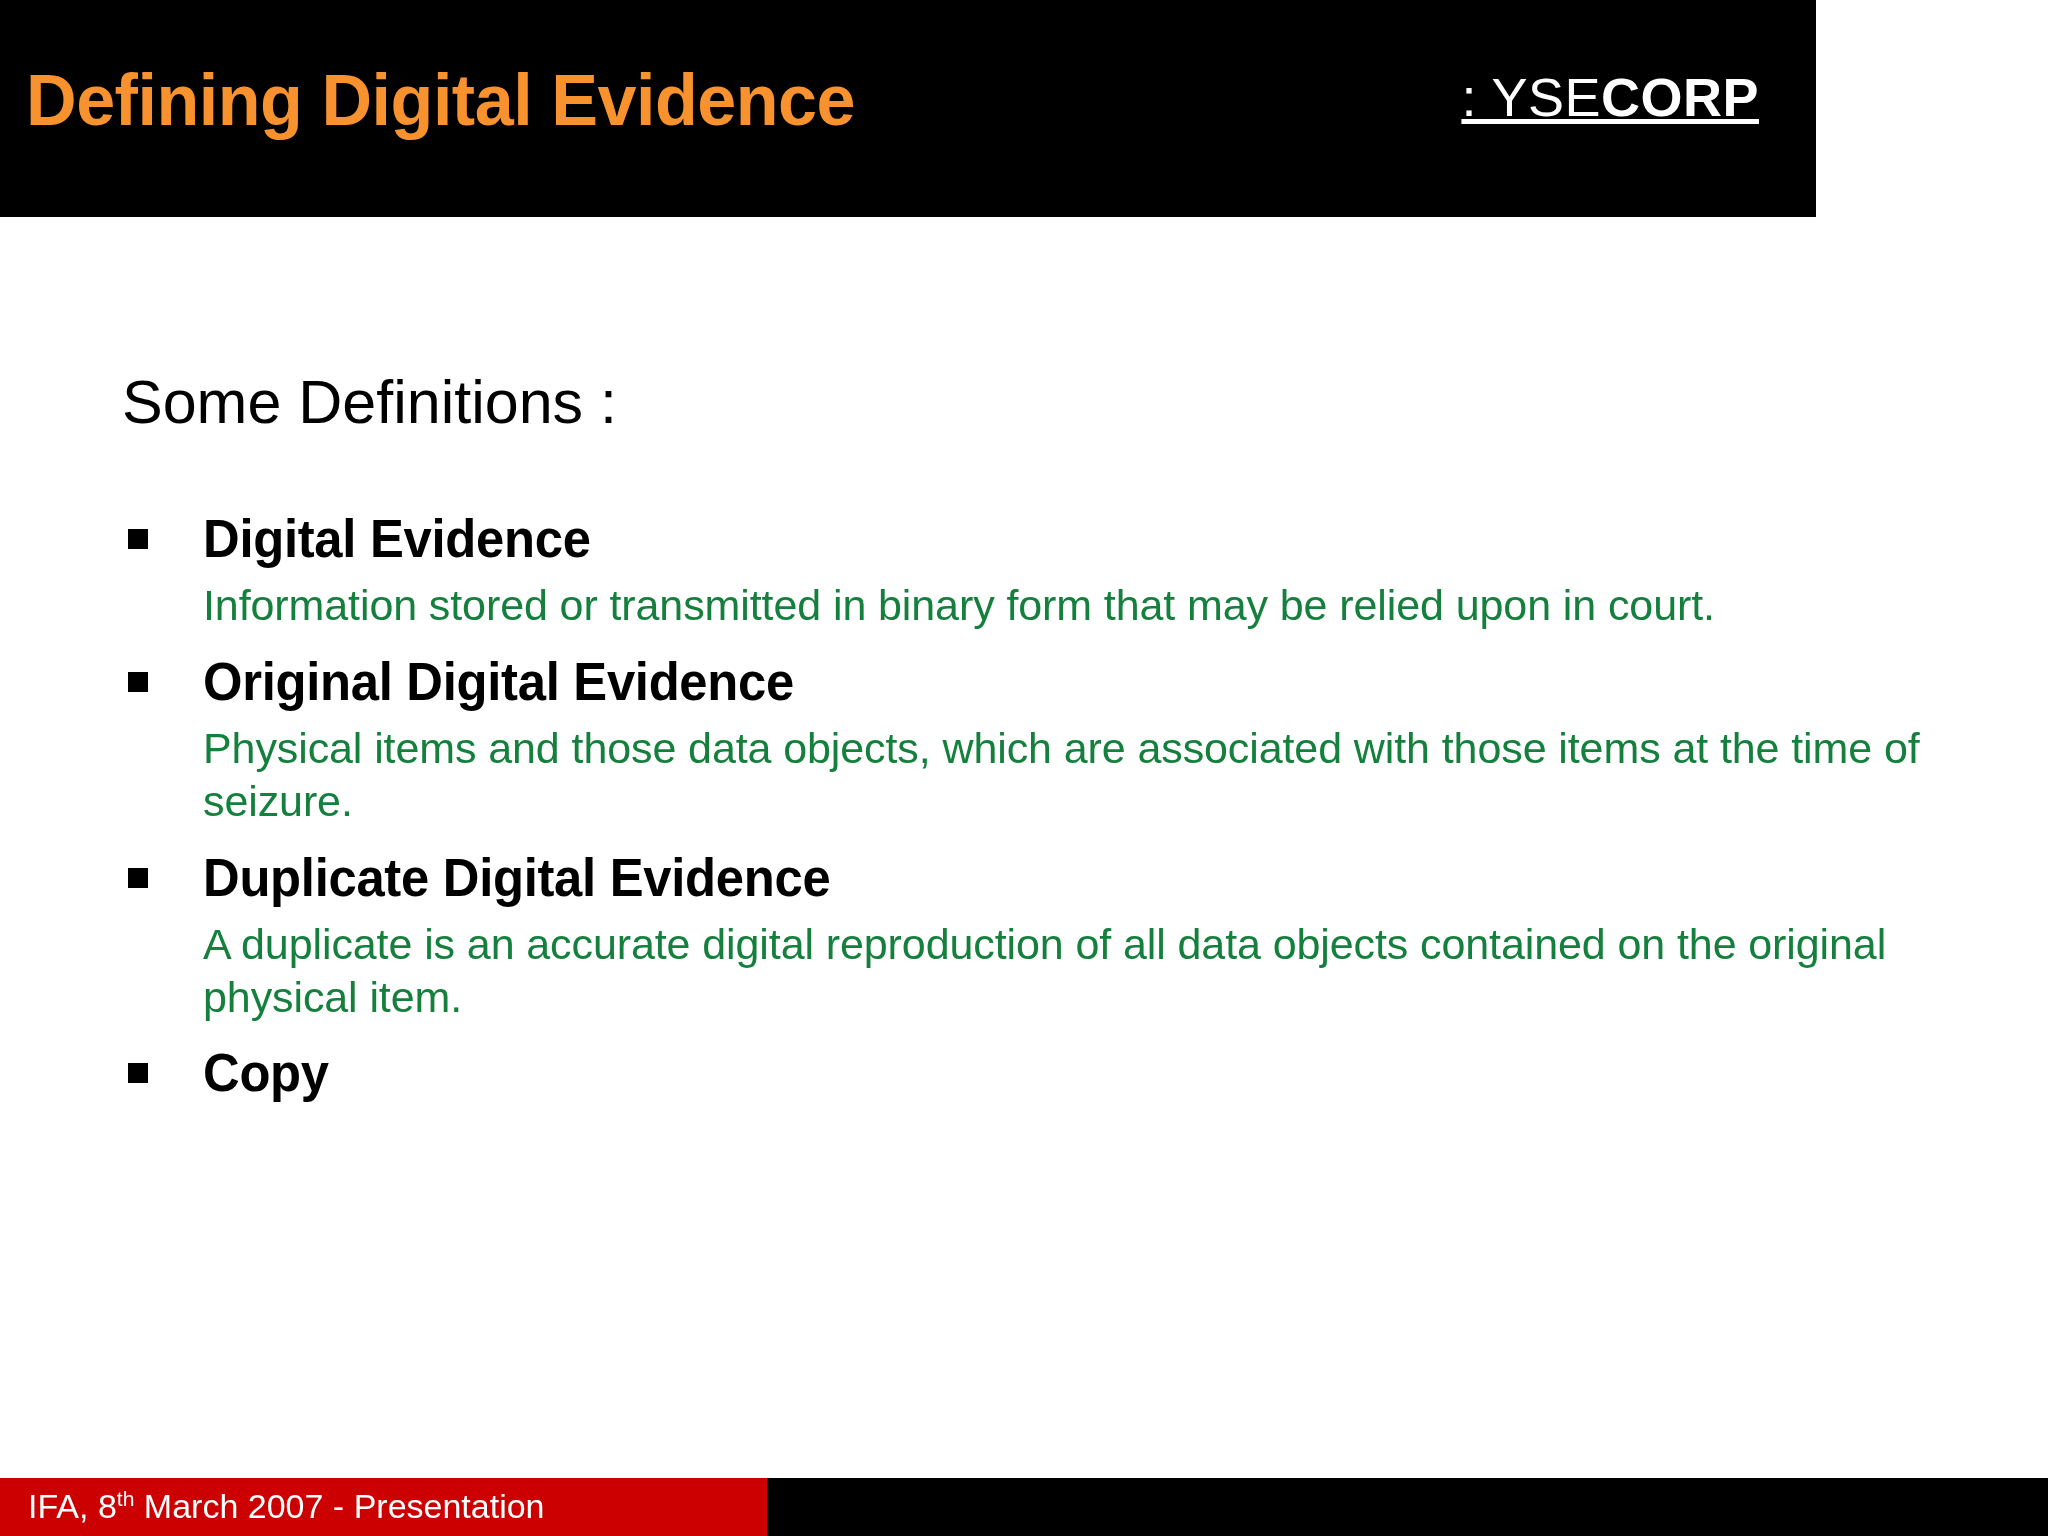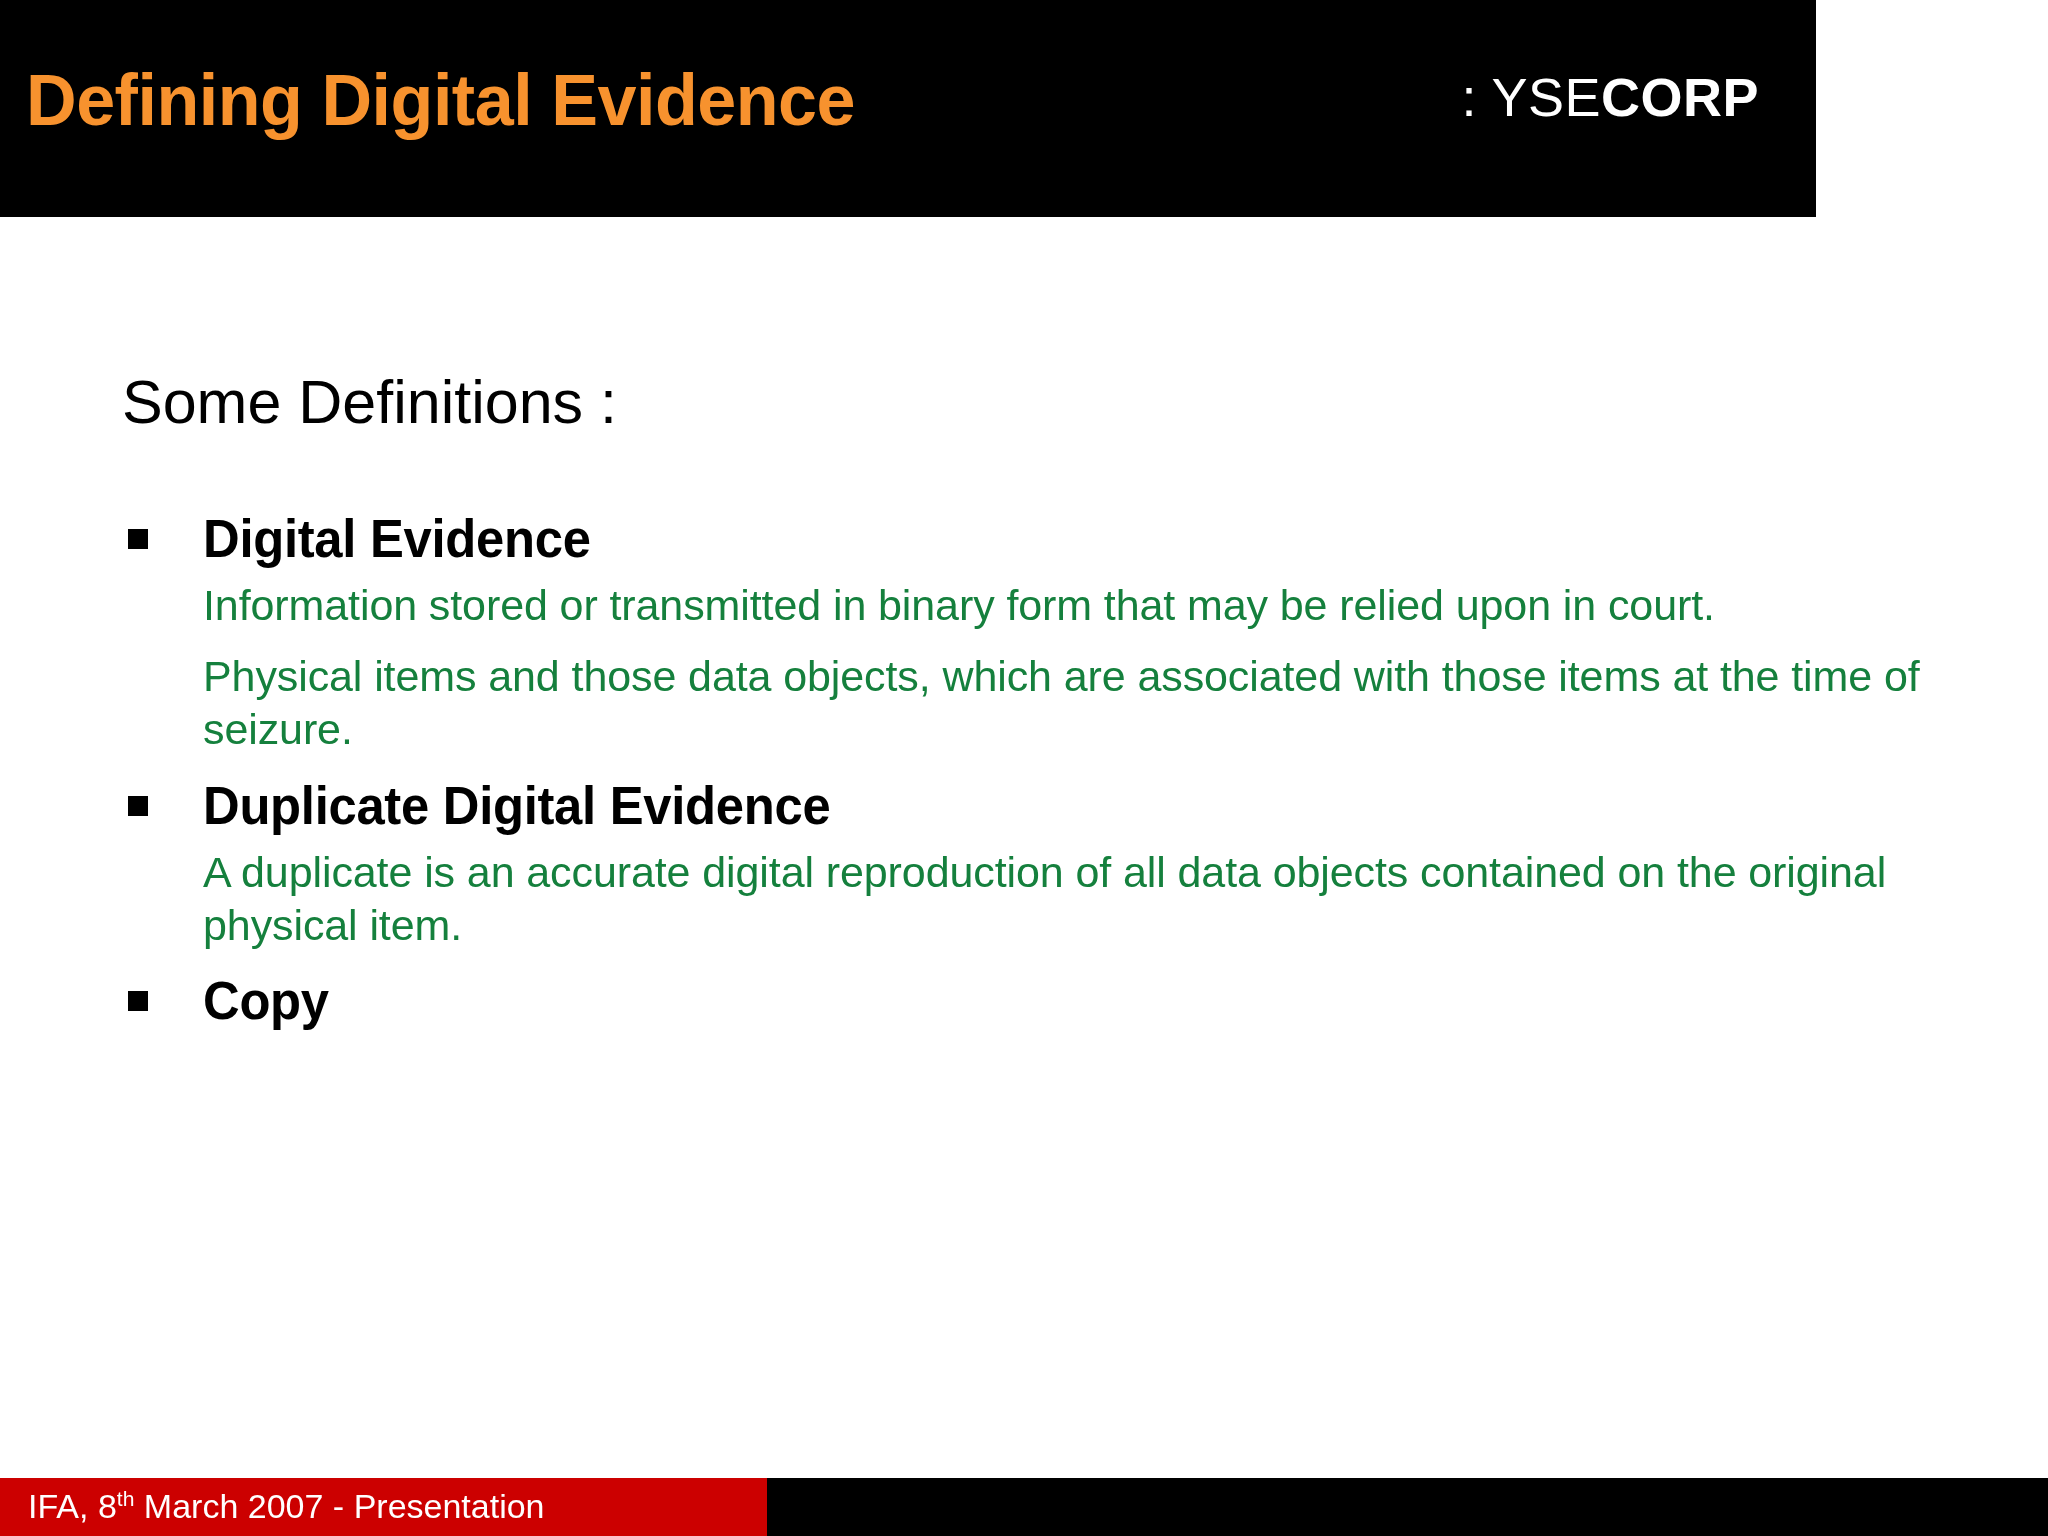--- a/index.html
+++ b/index.html
@@ -42,20 +42,21 @@
     transform-origin: left top;
   }
   #brand-logo {
     position: absolute;
     right: 57px;
     top: 66px;
     font-size: 54px;
     color: #ffffff;
     white-space: nowrap;
     letter-spacing: 0.5px;
+    text-decoration: underline;
   }
   #brand-logo .light { font-weight: normal; }
   #brand-logo .heavy { font-weight: bold; }
 
   
   #content {
     position: absolute;
     left: 0;
     top: 217px;
     width: 2048px;
@@ -170,20 +171,24 @@
 
       <div class="definition-item">
         <div class="definition-term-row">
           <span class="bullet-square"></span>
           <span class="definition-term">Digital Evidence</span>
         </div>
         <div class="definition-body">Information stored or transmitted in binary form that may be relied upon in court.</div>
       </div>
 
       <div class="definition-item">
+        <div class="definition-term-row">
+          <span class="bullet-square"></span>
+          <span class="definition-term">Original Digital Evidence</span>
+        </div>
         <div class="definition-body">Physical items and those data objects, which are associated with those items at the time of seizure.</div>
       </div>
 
       <div class="definition-item">
         <div class="definition-term-row">
           <span class="bullet-square"></span>
           <span class="definition-term">Duplicate Digital Evidence</span>
         </div>
         <div class="definition-body">A duplicate is an accurate digital reproduction of all data objects contained on the original physical item.</div>
       </div>

